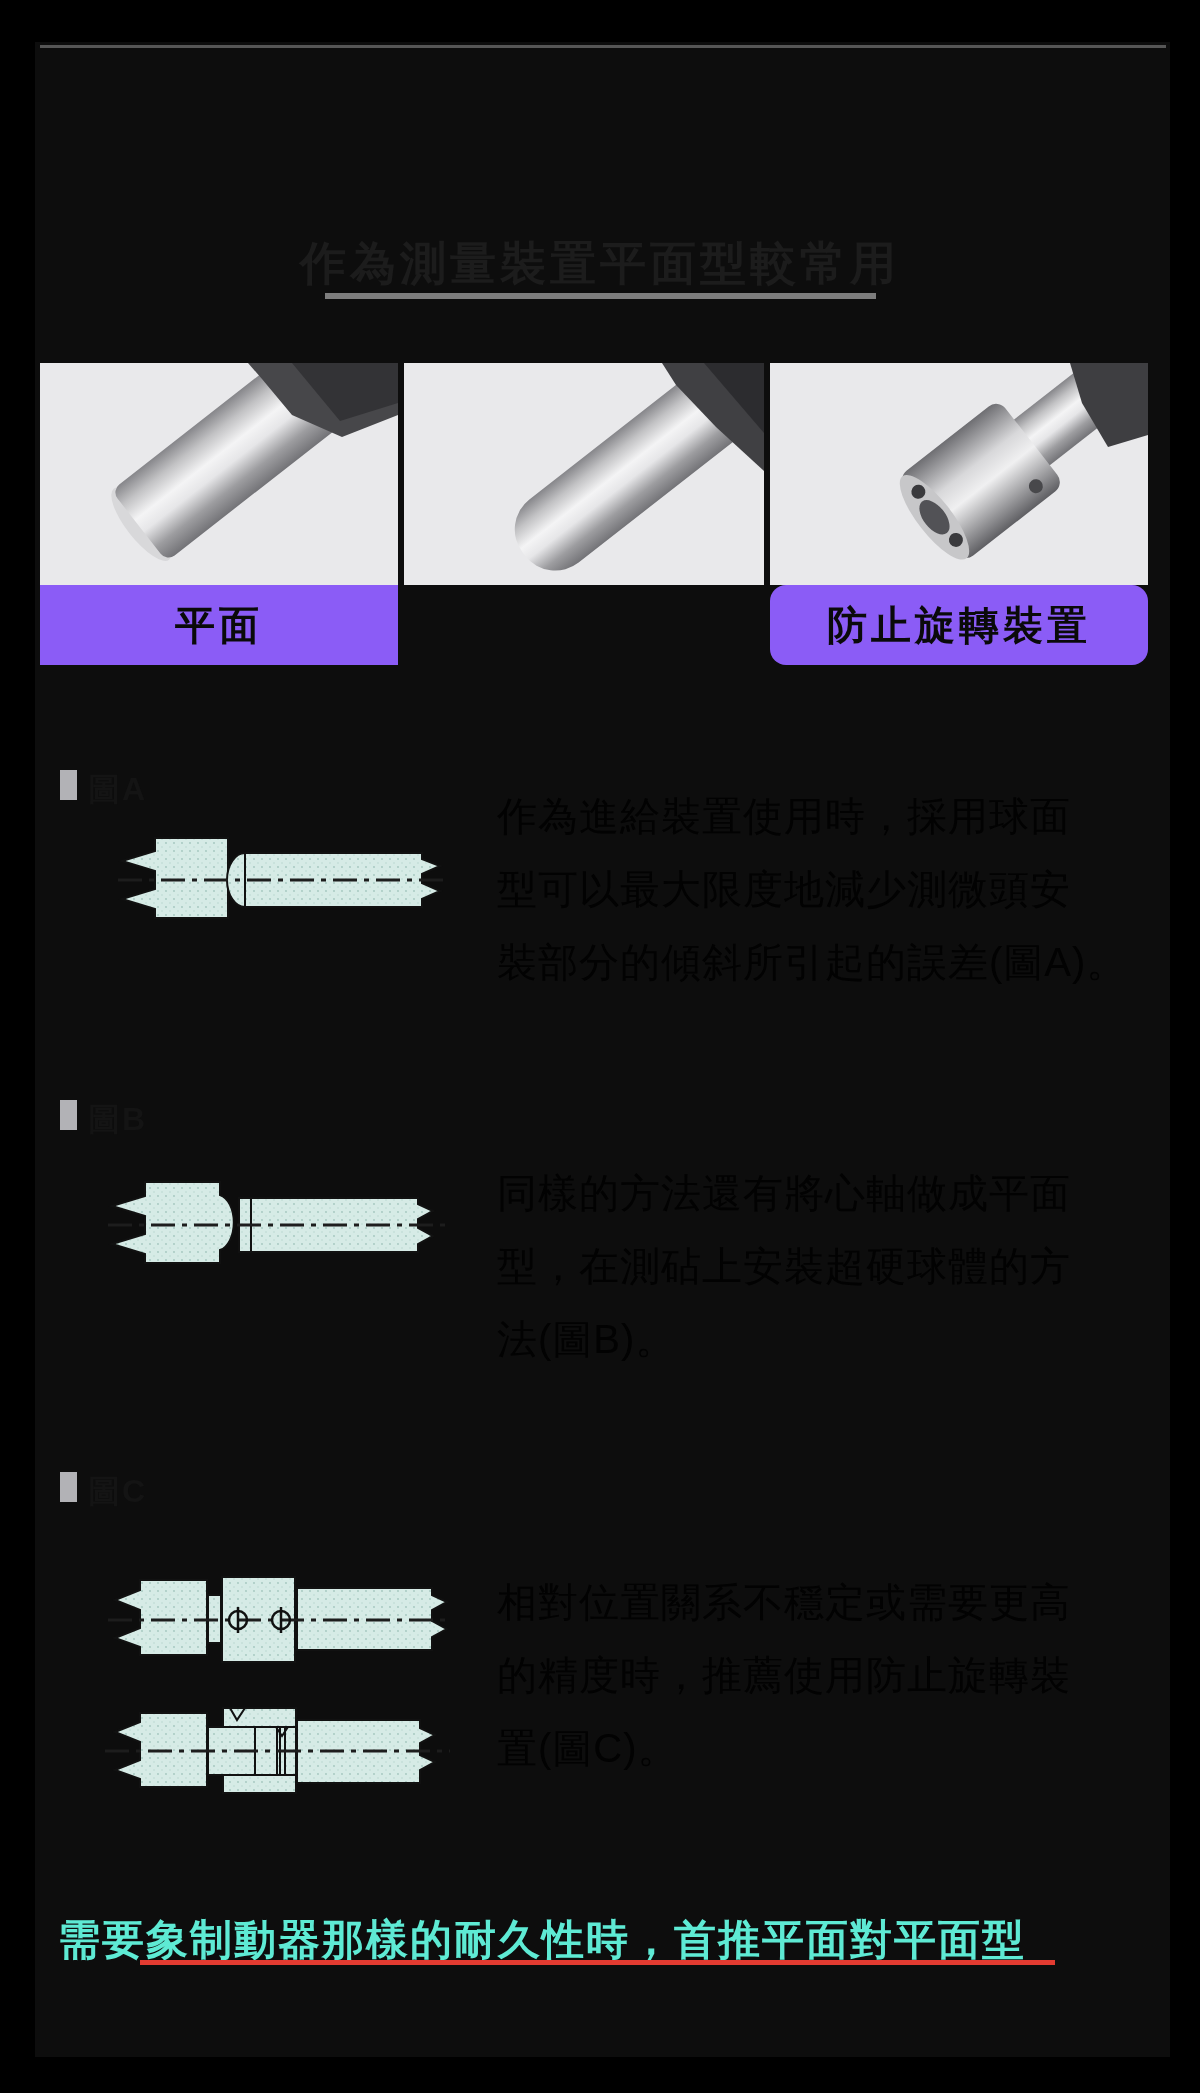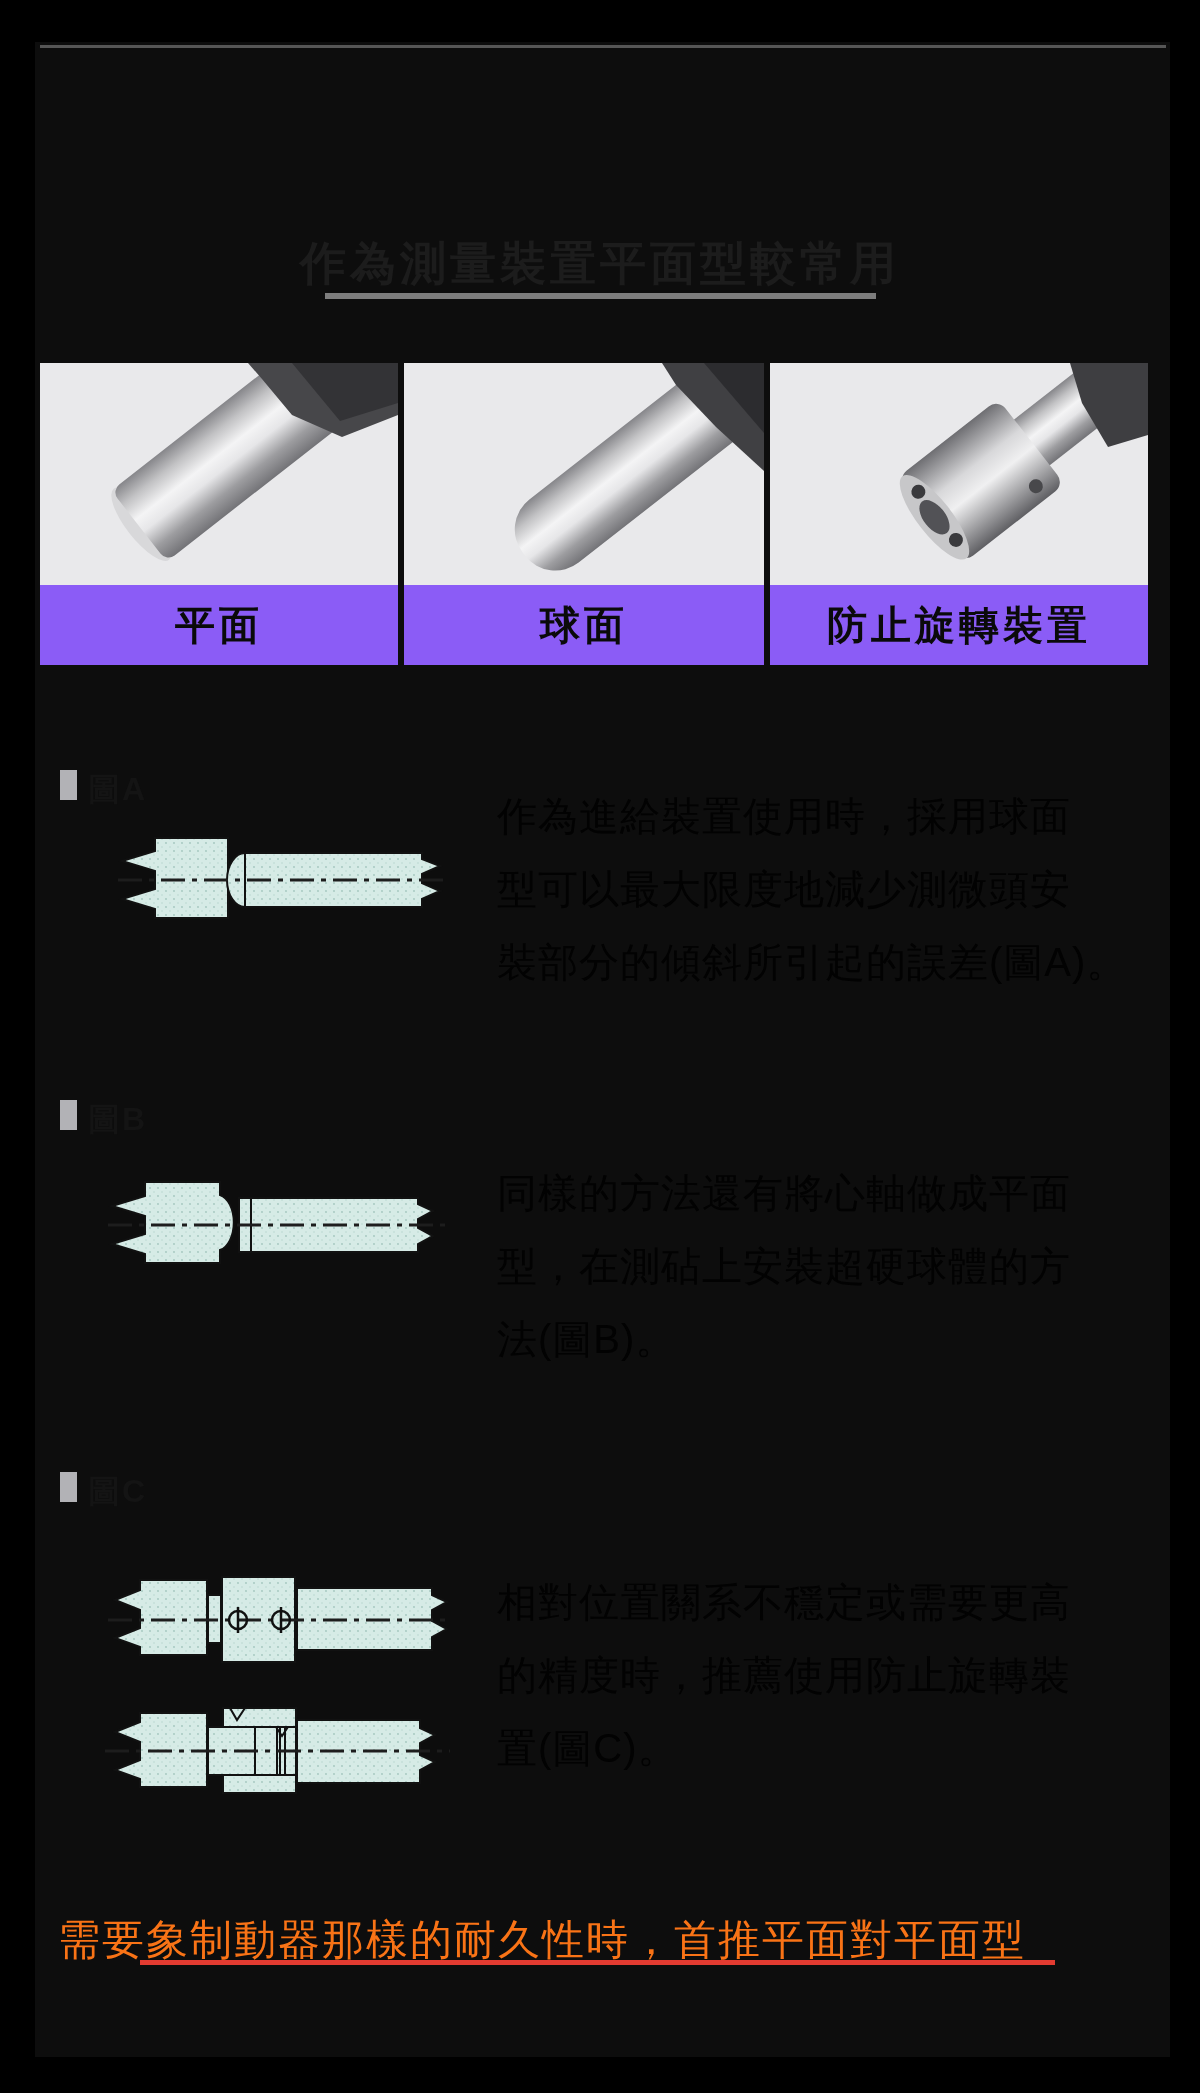--- a/index.html
+++ b/index.html
@@ -13,22 +13,22 @@
   .titlebar span{font-size:46px;font-weight:bold;color:#0a0a0a;letter-spacing:10px;}
   .subtitle{left:0;top:233px;width:1200px;text-align:center;font-size:46px;font-weight:bold;
             color:#1c1c1c;letter-spacing:4px;}
   .subline{left:325px;top:293px;width:551px;height:6px;background:#7d7d7d;}
   .panel{top:363px;height:222px;background:#e9e9eb;overflow:hidden;}
   .plabel{top:585px;height:80px;background:#8b5cf6;display:flex;align-items:center;justify-content:center;
           font-size:40px;font-weight:bold;color:#0a0a0a;letter-spacing:4px;}
   .bullet{width:17px;height:30px;background:#b2b2b6;}
   .figlabel{font-size:32px;font-weight:bold;color:#141414;letter-spacing:2px;}
   .bodytext{width:660px;font-size:40px;line-height:73px;color:#020202;letter-spacing:1px;}
-  .bottomnote{left:0;top:1912px;width:1084px;text-align:center;font-size:42px;font-weight:400;
-              color:#f97316;letter-spacing:2px;}
+  .bottomnote{left:0;top:1912px;width:1084px;text-align:center;font-size:42px;font-weight:700;
+              color:#5eead4;letter-spacing:2px;}
   .redline{left:140px;top:1960px;width:915px;height:5px;background:#e23b31;}
   svg{display:block;}
 </style>
 </head>
 <body>
 
 <div class="stage">
 
   <div class="page"></div>
 
@@ -97,24 +97,21 @@
         <circle cx="166" cy="181" r="7" fill="#3a3a3d"></circle>
         <circle cx="262" cy="188" r="7" fill="#48484b"></circle>
       </g>
       <polygon points="300,0 378,0 378,72 338,84 312,40" fill="#3e3e41"></polygon>
     </svg>
   </div>
 
   <div class="abs plabel" style="left:40px;width:358px;">
     <span>平面</span>
   </div>
-  <div class="abs plabel" style="left:404px;width:360px;">
-    <span>球面</span>
-  </div>
-  <div class="abs plabel" style="left:770px;width:378px;">
+  <div class="abs plabel" style="left:770px;width:378px;border-radius:16px;">
     <span>防止旋轉裝置</span>
   </div>
 
   <div class="abs bullet" style="left:60px;top:770px;"></div>
   <div class="abs figlabel" style="left:88px;top:768px;">圖A</div>
   <div class="abs" style="left:100px;top:825px;">
     <svg width="360" height="112" viewBox="0 0 360 112">
       <path d="M55,13 L128,13 L128,93 L55,93 L55,84 L22,74 L55,64 L55,46 L22,36 L55,26 Z" fill="url(#stipple)" stroke="#111" stroke-width="2"></path>
       <path d="M145,82 L322,82 L322,74 L340,66 L322,58 L322,49 L340,41 L322,34 L322,28 L145,28
                A 18 27 0 0 0 145,82 Z" fill="url(#stipple)" stroke="#111" stroke-width="2"></path>

